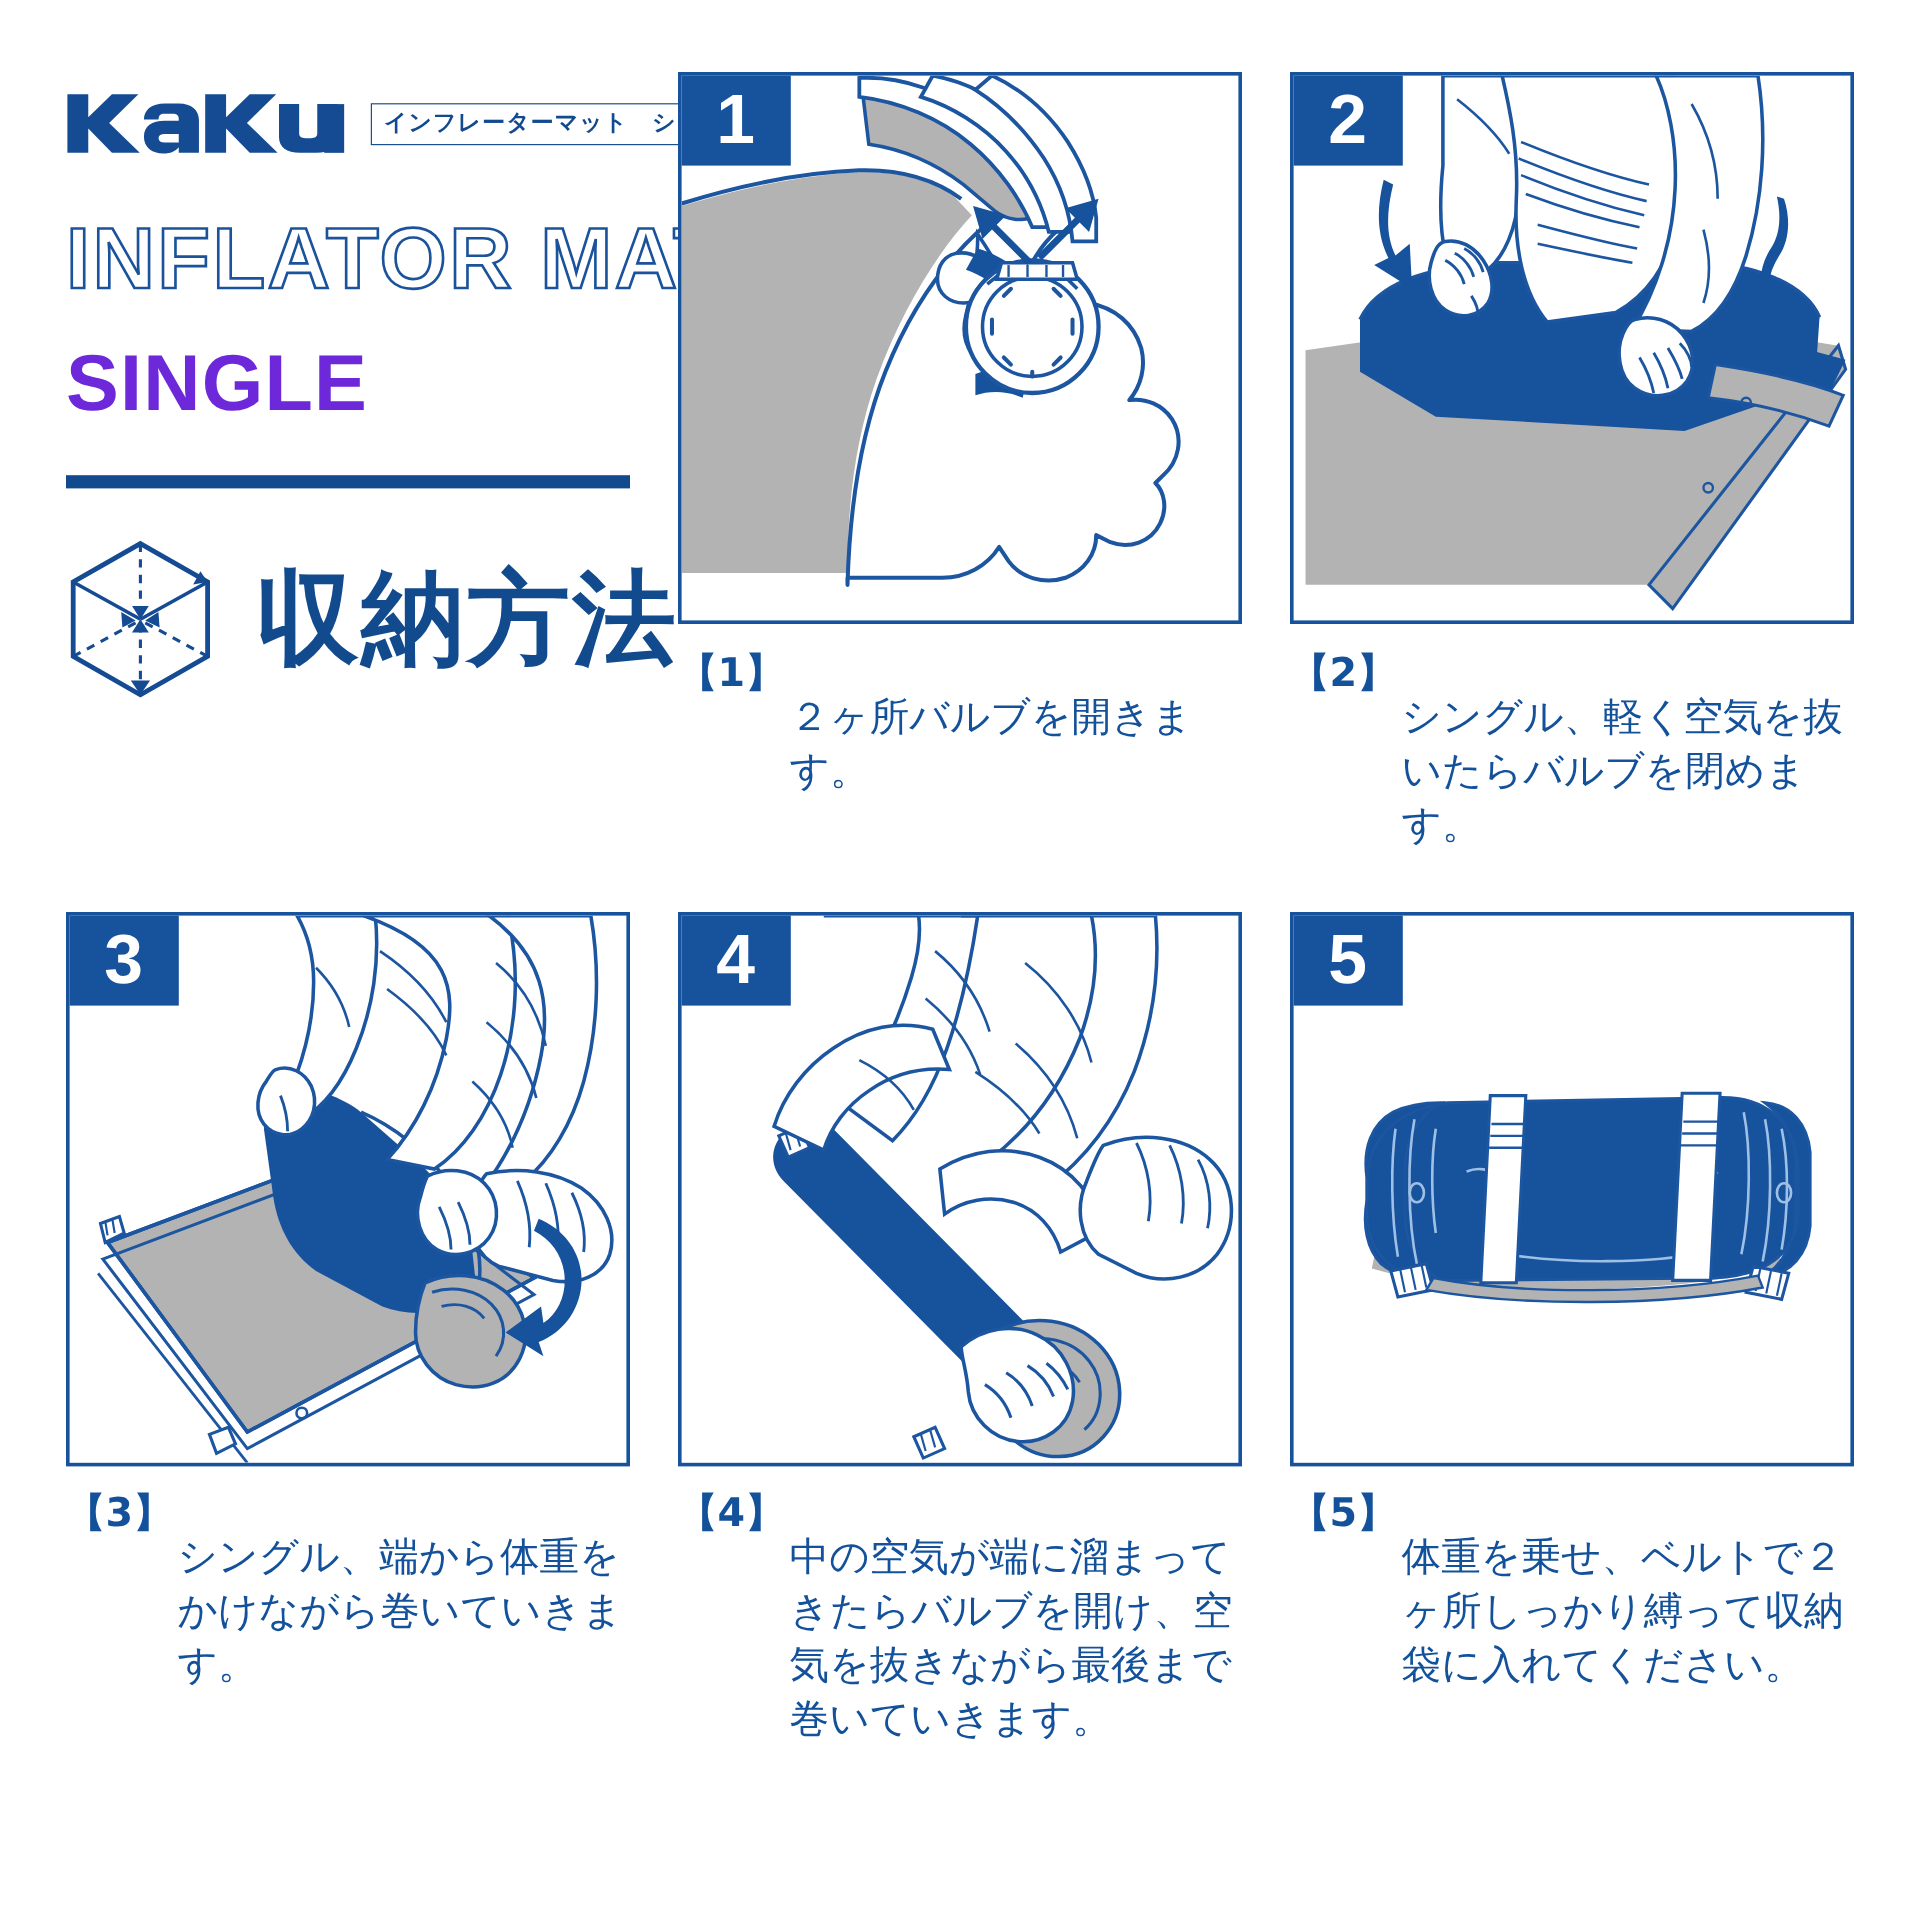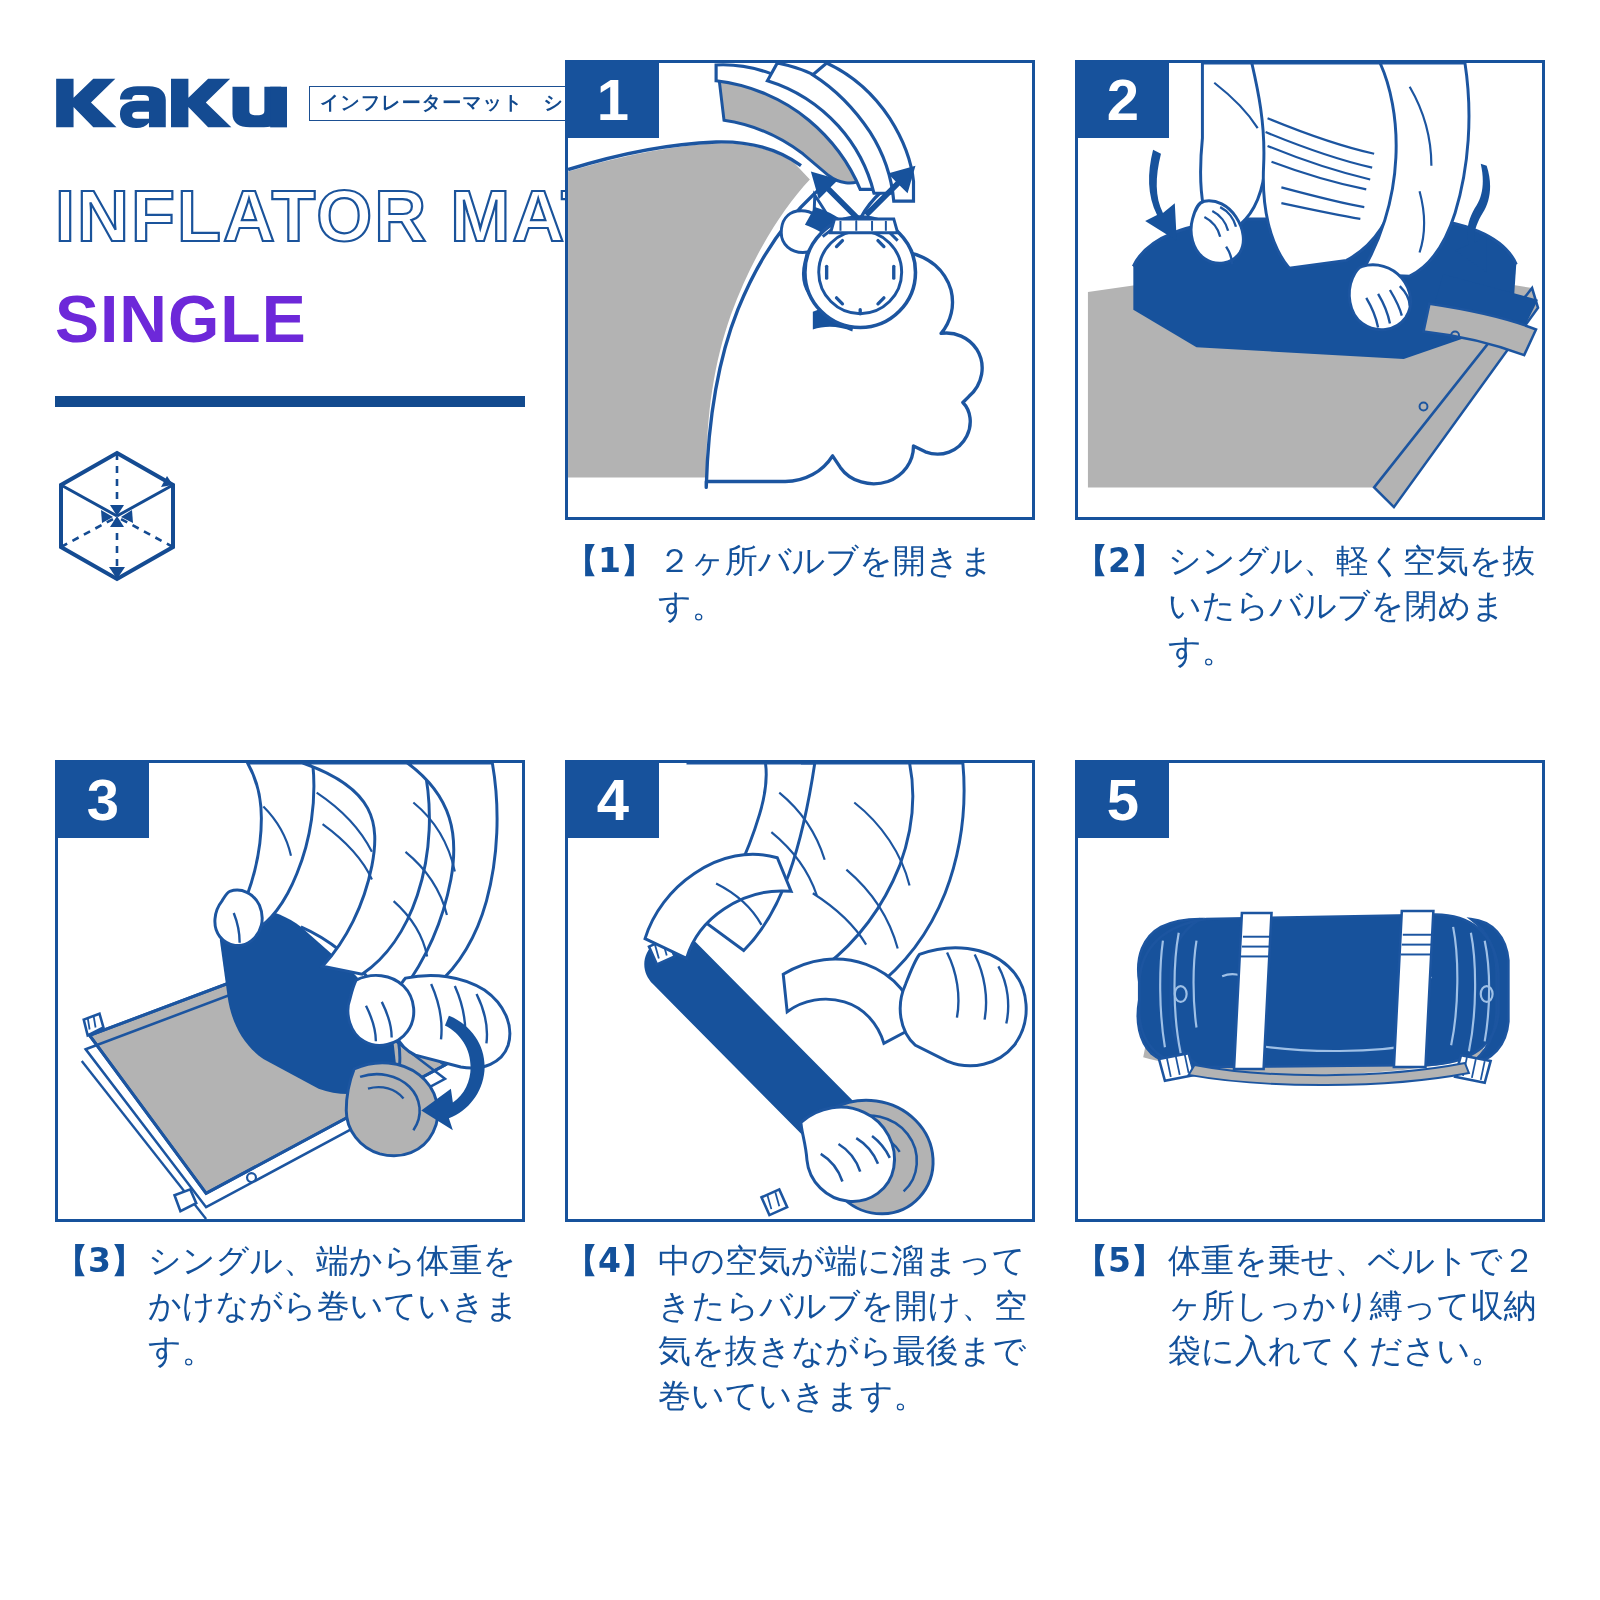--- a/index.html
+++ b/index.html
@@ -163,20 +163,21 @@
     align-items: flex-start;
   }
   .caption .cap-num {
     flex: none;
     white-space: nowrap;
     font-weight: 600;
   }
   .caption .cap-text {
     flex: 1;
     padding-left: 4px;
+    margin-top: 36px;
   }
 
   
   .row2 .caption { margin-top: 17px; }
 </style>
 </head>
 <body>
 
 <div class="page">
   <div class="grid">
@@ -243,20 +244,21 @@
             <polygon points="62,67 69,78 55,78"></polygon>
             <polygon points="58,68 47,74 46,61"></polygon>
             <polygon points="66,68 77,61 78,74"></polygon>
           </g>
           <g fill="#144b92">
             <polygon points="62,130 54,118 70,118"></polygon>
             <polygon points="118,36 106,38 112,27"></polygon>
           </g>
         </svg>
 
+        <div class="method-title">収納方法</div>
       </div>
     </div>
 
     <div class="cell step">
       <div class="panel">
         <svg class="panel-art" viewBox="0 0 470 460">
 
           <path d="M0 110 C40 98 90 86 140 82 C175 79 205 86 228 100 L245 118 C215 150 185 200 165 255 C148 303 140 355 140 420 L0 420 Z" fill="#b3b3b3"></path>
 
           <path d="M0 108 C45 94 98 82 150 80 C186 79 214 88 236 104" fill="none" stroke="#1c55a0" stroke-width="3.4"></path>

